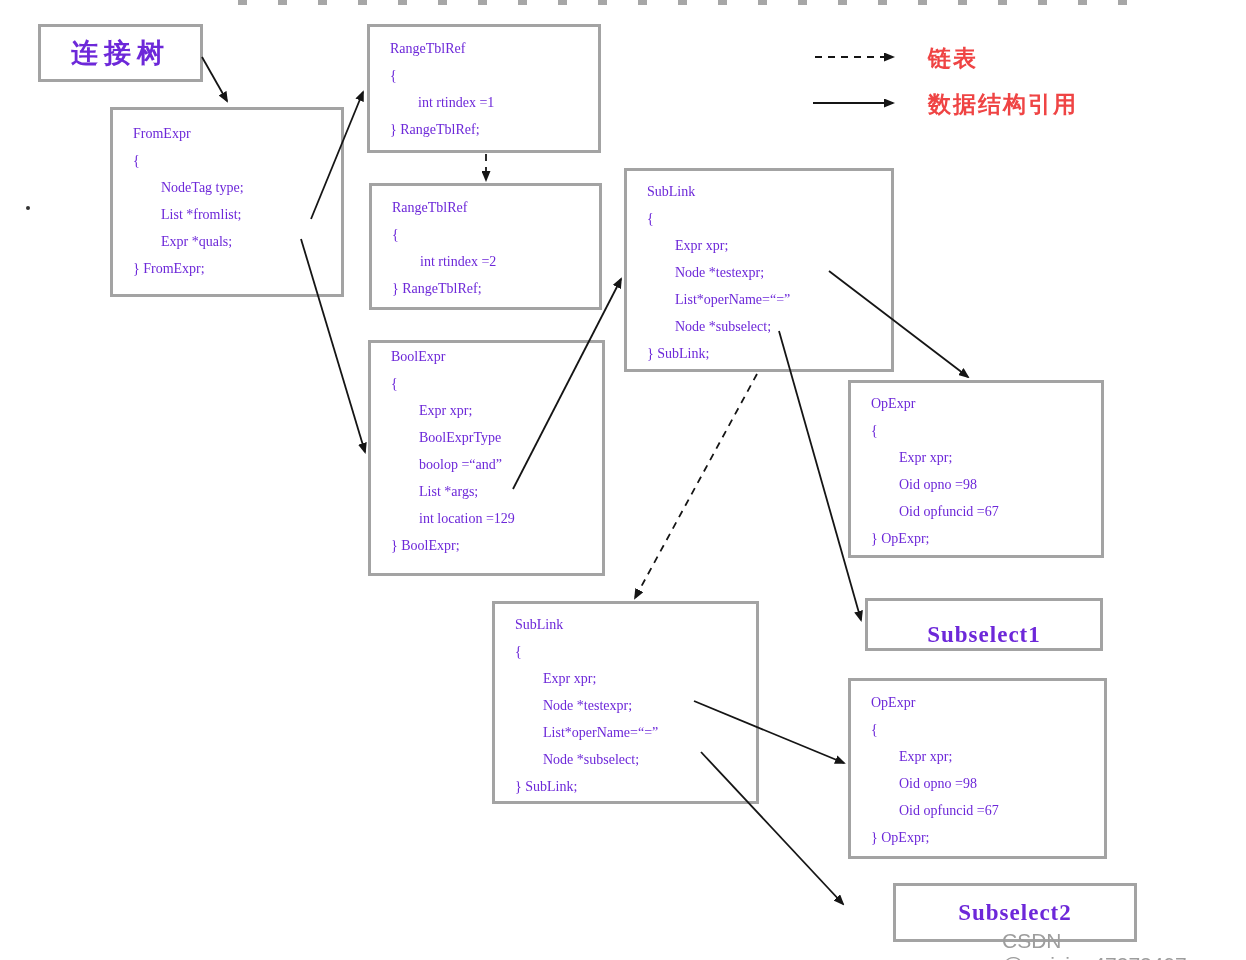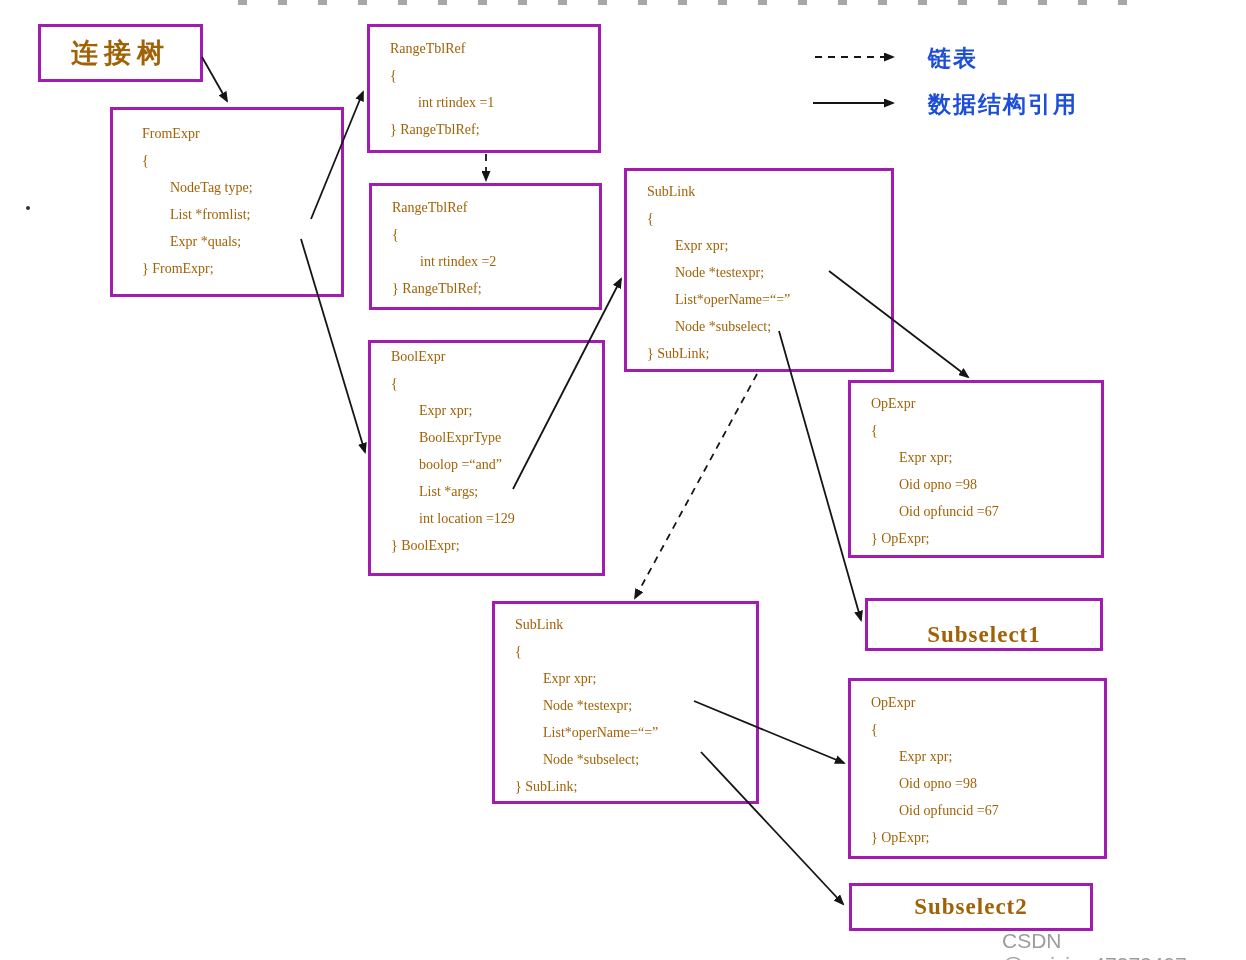--- a/index.html
+++ b/index.html
@@ -11,64 +11,64 @@
   .remnants{
     position:absolute;left:238px;top:0;width:900px;height:5px;z-index:1;
     background:repeating-linear-gradient(90deg,#3a3a3a 0 9px,transparent 9px 40px);
     opacity:.45;
   }
   .stray-dot{
     position:absolute;left:26px;top:206px;width:4px;height:4px;
     background:#333;border-radius:50%;z-index:1;
   }
   .node{
-    position:absolute;background:#ffffff;border:3px solid #a21caf;
-    box-sizing:border-box;z-index:2;color:#a16207;
+    position:absolute;background:#ffffff;border:3px solid #a3a3a3;
+    box-sizing:border-box;z-index:2;color:#6d28d9;
   }
   .node.label{
     display:flex;align-items:center;justify-content:center;
     font-weight:bold;font-size:23px;letter-spacing:1px;
   }
   .node.label.cjk{
     font-family:"DejaVu Sans","Liberation Sans",sans-serif;
     font-size:27px;letter-spacing:6px;
   }
   .sline{
     white-space:pre;font-size:14px;line-height:27px;padding-left:20px;
   }
   .sline.ind1{padding-left:48px;}
   svg.edges{
     position:absolute;left:0;top:0;width:1246px;height:960px;
     z-index:3;pointer-events:none;
   }
   svg.edges line.solid{stroke:#151515;stroke-width:1.8;}
   svg.edges line.dashed{stroke:#151515;stroke-width:1.8;stroke-dasharray:7 6;}
   .legend-label{
-    position:absolute;z-index:2;color:#1d4ed8;font-weight:bold;font-size:23px;
+    position:absolute;z-index:2;color:#ef4444;font-weight:bold;font-size:23px;
     font-family:"DejaVu Sans","Liberation Sans",sans-serif;letter-spacing:2px;
   }
   .legend-label.l1{left:928px;top:43px;}
   .legend-label.l2{left:928px;top:89px;}
   .watermark{
     position:absolute;left:1002px;top:929px;z-index:4;
     font-family:"Liberation Sans",sans-serif;font-size:21px;color:#9d9d9d;
   }
 </style>
 </head>
 <body>
 
 <div class="canvas">
   <div class="remnants"></div>
   <div class="stray-dot"></div>
 
   <div id="nodes-layer">
       <div class="node label cjk" style="left: 38px; top: 24px; width: 165px; height: 58px;">
         <span>连接树</span>
       </div>
-      <div class="node struct" style="left: 110px; top: 107px; width: 234px; height: 190px; padding-top: 10px; padding-left: 9px;">
+      <div class="node struct" style="left: 110px; top: 107px; width: 234px; height: 190px; padding-top: 10px;">
         <div class="sline ind0">FromExpr</div>
         <div class="sline ind0">{</div>
         <div class="sline ind1">NodeTag type;</div>
         <div class="sline ind1">List *fromlist;</div>
         <div class="sline ind1">Expr *quals;</div>
         <div class="sline ind0">} FromExpr;</div>
       </div>
       <div class="node struct" style="left: 367px; top: 24px; width: 234px; height: 129px; padding-top: 8px;">
         <div class="sline ind0">RangeTblRef</div>
         <div class="sline ind0">{</div>
@@ -121,21 +121,21 @@
         <div class="sline ind0">} SubLink;</div>
       </div>
       <div class="node struct" style="left: 848px; top: 678px; width: 259px; height: 181px; padding-top: 8px;">
         <div class="sline ind0">OpExpr</div>
         <div class="sline ind0">{</div>
         <div class="sline ind1">Expr xpr;</div>
         <div class="sline ind1">Oid opno =98</div>
         <div class="sline ind1">Oid opfuncid =67</div>
         <div class="sline ind0">} OpExpr;</div>
       </div>
-      <div class="node label" style="left: 849px; top: 883px; width: 244px; height: 48px;">
+      <div class="node label" style="left: 893px; top: 883px; width: 244px; height: 59px;">
         <span>Subselect2</span>
       </div>
     </div>
 
   <svg class="edges">
     <defs>
       <marker id="arrow" markerWidth="11" markerHeight="9" refX="9" refY="4.5" orient="auto" markerUnits="userSpaceOnUse">
         <path d="M0,0 L11,4.5 L0,9 z" fill="#151515"></path>
       </marker>
     </defs>

